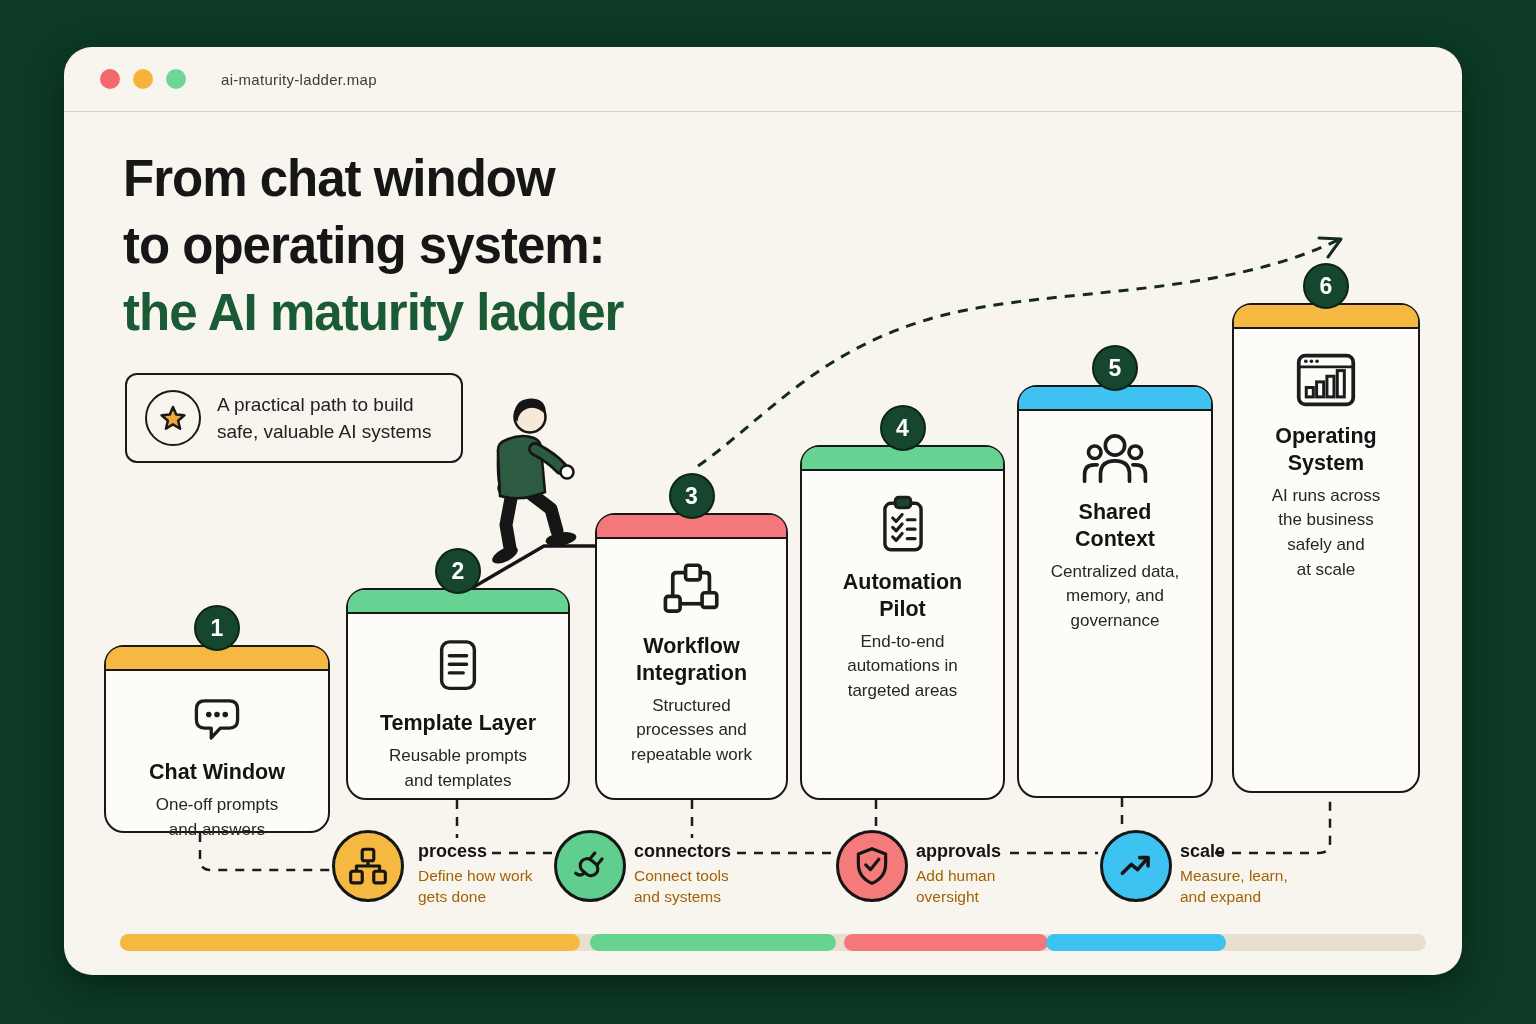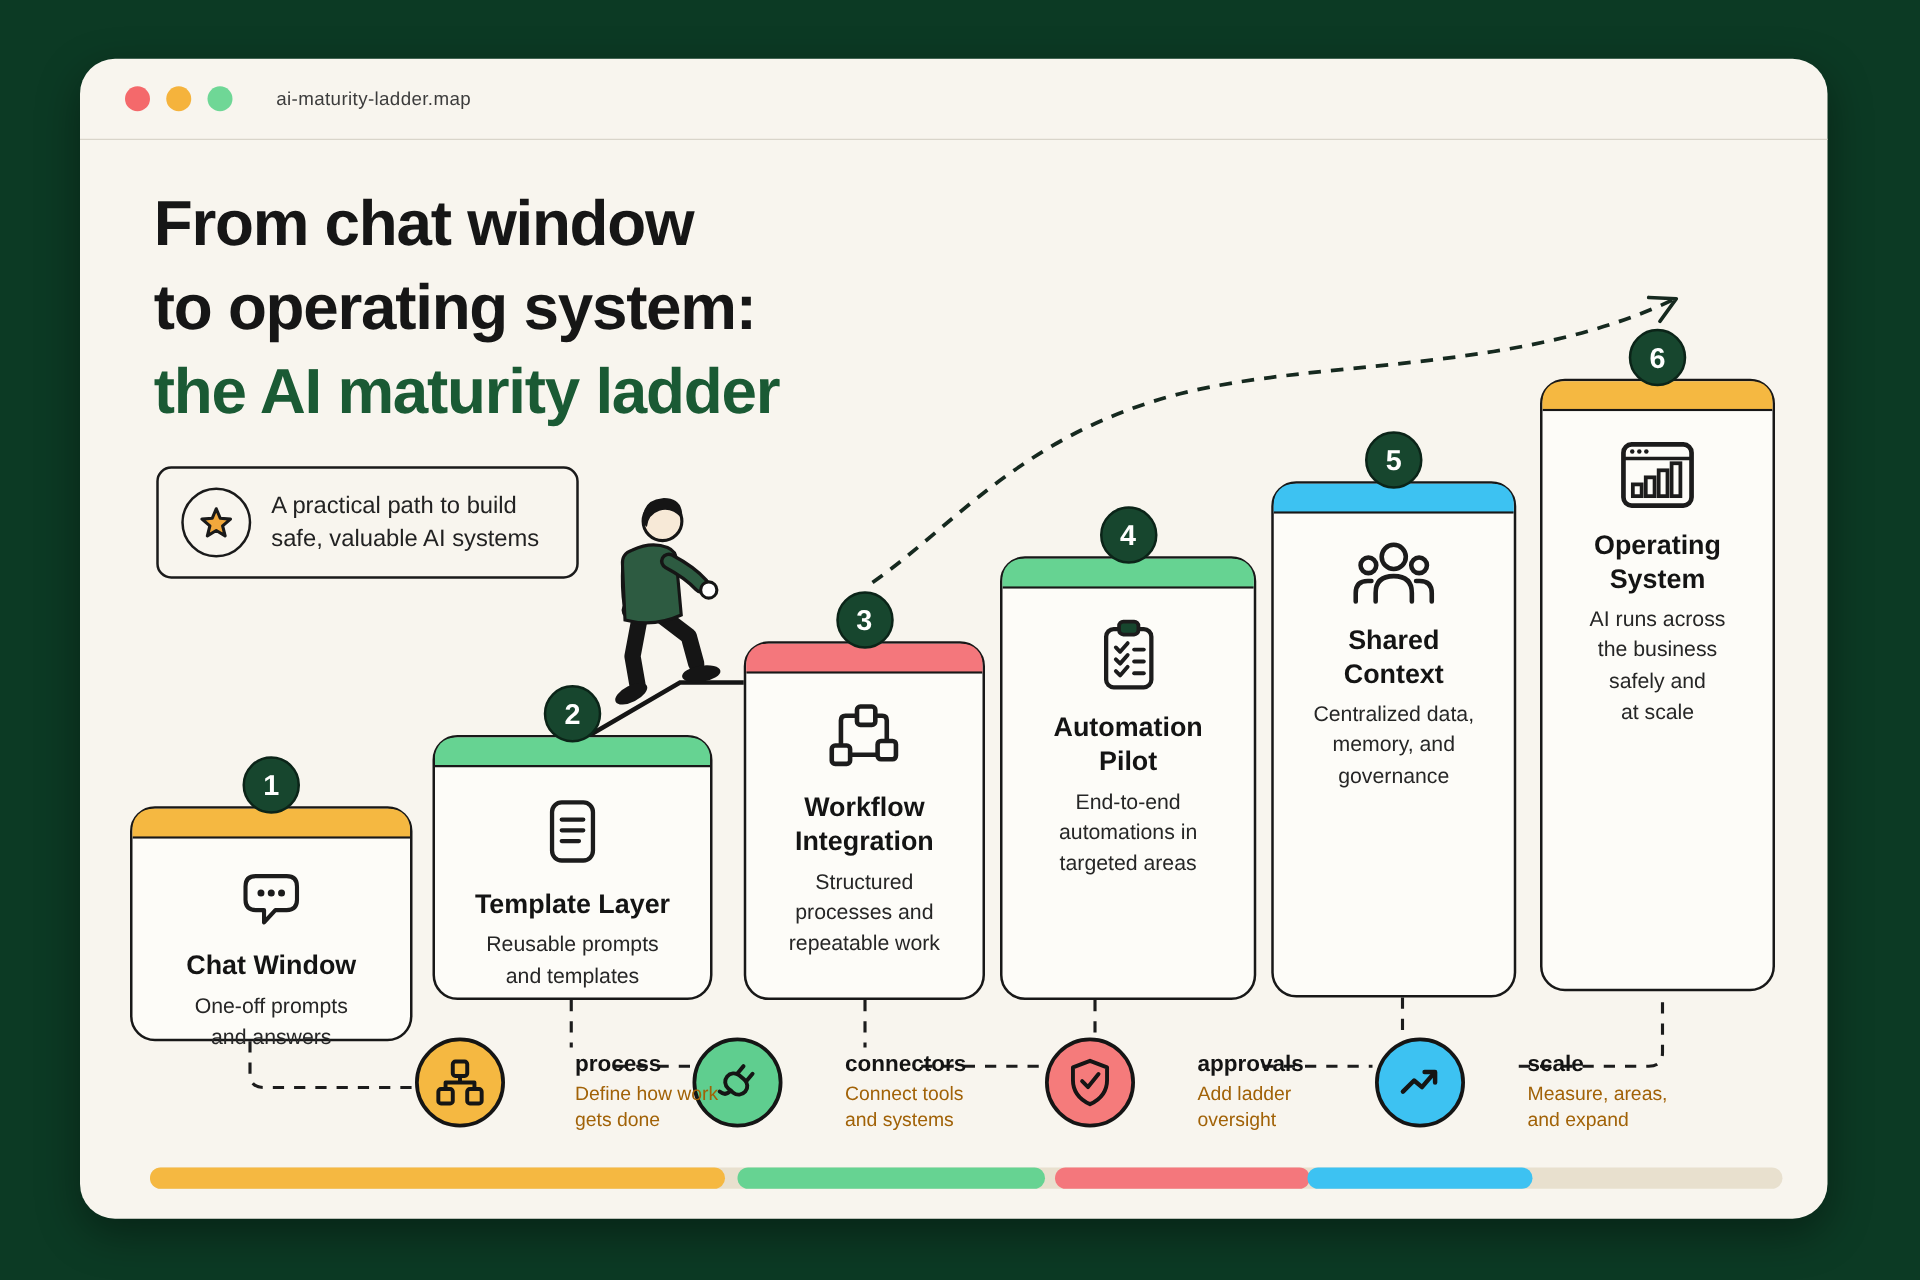--- a/index.html
+++ b/index.html
@@ -52,21 +52,21 @@
   .accent { height:24px; border-bottom:2.5px solid #181818; border-radius:16px 16px 0 0; }
   .card-body { display:flex; flex-direction:column; align-items:center; padding:20px 10px 0; text-align:center; }
   .card-icon { margin-bottom:12px; flex:0 0 auto; }
   .card-title { font-size:21.5px; font-weight:700; color:#141414; line-height:1.25; white-space:pre-line; margin-bottom:7px; }
   .card-desc { font-size:17px; color:#262626; line-height:1.45; white-space:pre-line; }
 
   .legend-circle {
     position:absolute; z-index:2; width:72px; height:72px; border-radius:50%;
     border:3px solid #151515; display:flex; align-items:center; justify-content:center;
   }
-  .legend-text { position:absolute; z-index:2; width:150px; top:794px;margin-left:42px; }
+  .legend-text { position:absolute; z-index:2; width:150px; top:794px; }
   .legend-label { font-size:18px; font-weight:700; color:#141414; }
   .legend-desc { font-size:15.5px; color:#a16207; line-height:21px; margin-top:3px; white-space:pre-line; }
 
   .progress-track {
     position:absolute; left:56px; top:887px; width:1306px; height:17px;
     border-radius:9px; z-index:2;
   }
   .seg { position:absolute; top:0; height:17px; border-radius:9px; }
 </style>
 </head>
@@ -306,26 +306,26 @@
       <div class="legend-desc">Define how work
 gets done</div>
     </div>
     <div class="legend-text" style="left:570px;">
       <div class="legend-label">connectors</div>
       <div class="legend-desc">Connect tools
 and systems</div>
     </div>
     <div class="legend-text" style="left:852px;">
       <div class="legend-label">approvals</div>
-      <div class="legend-desc">Add ladder
+      <div class="legend-desc">Add human
 oversight</div>
     </div>
     <div class="legend-text" style="left:1116px;">
       <div class="legend-label">scale</div>
-      <div class="legend-desc">Measure, areas,
+      <div class="legend-desc">Measure, learn,
 and expand</div>
     </div>
 
     <div class="progress-track" style="background: rgb(232, 224, 206);">
       <div class="seg" style="background: rgb(245, 184, 65); left: 0px; width: 460px;"></div>
       <div class="seg" style="background: rgb(102, 211, 146); left: 470px; width: 246px;"></div>
       <div class="seg" style="background: rgb(244, 119, 124); left: 724px; width: 204px;"></div>
       <div class="seg" style="background: rgb(61, 194, 242); left: 926px; width: 180px;"></div>
     </div>
 

